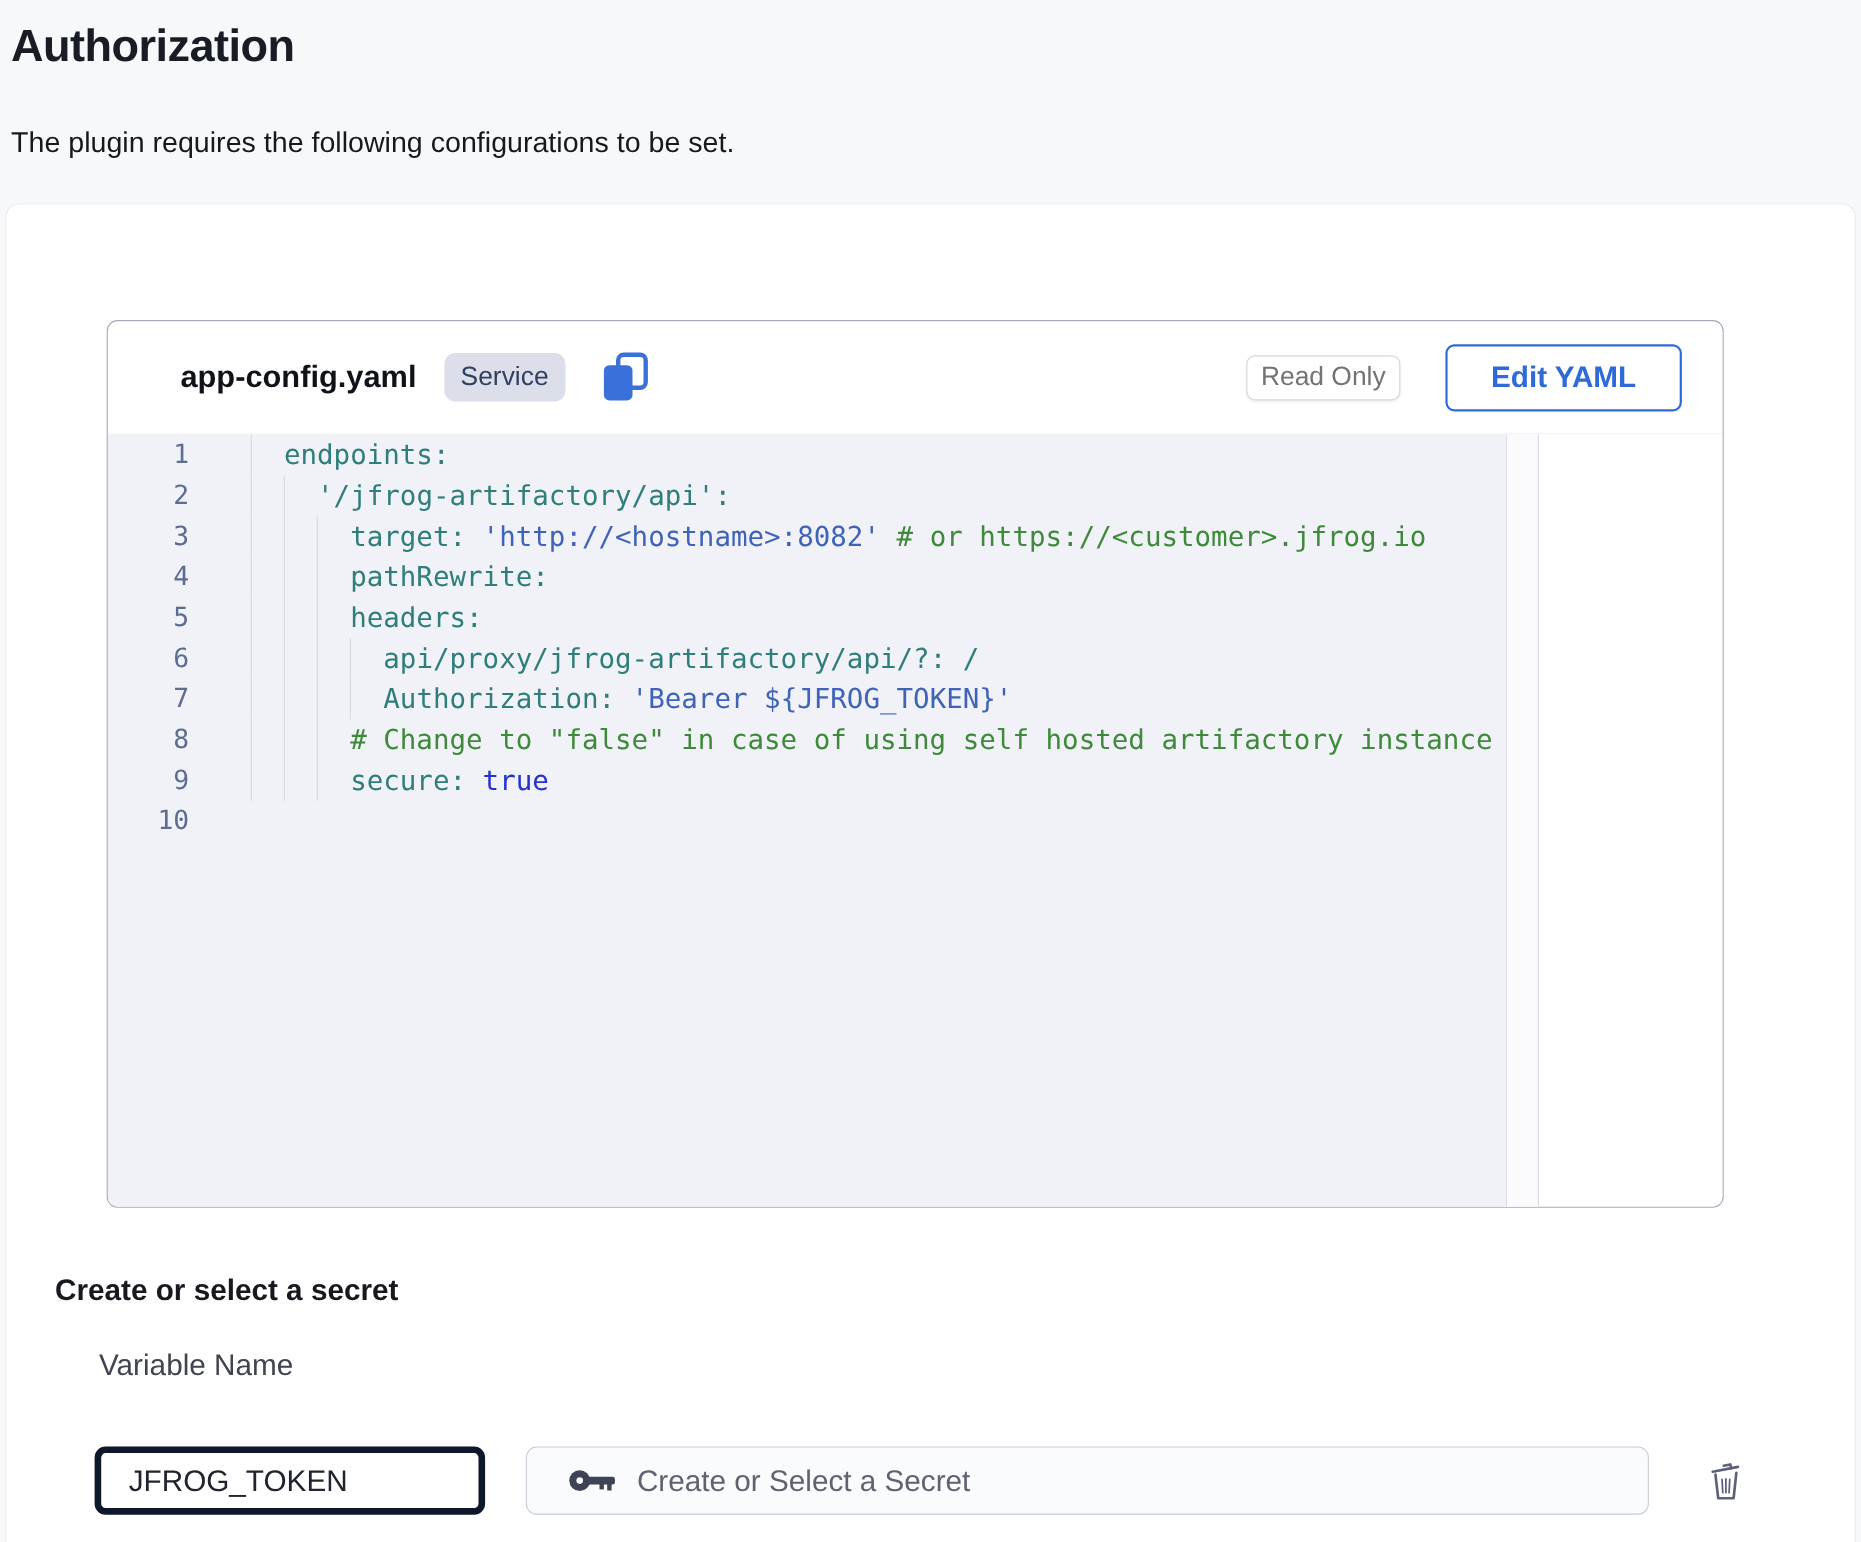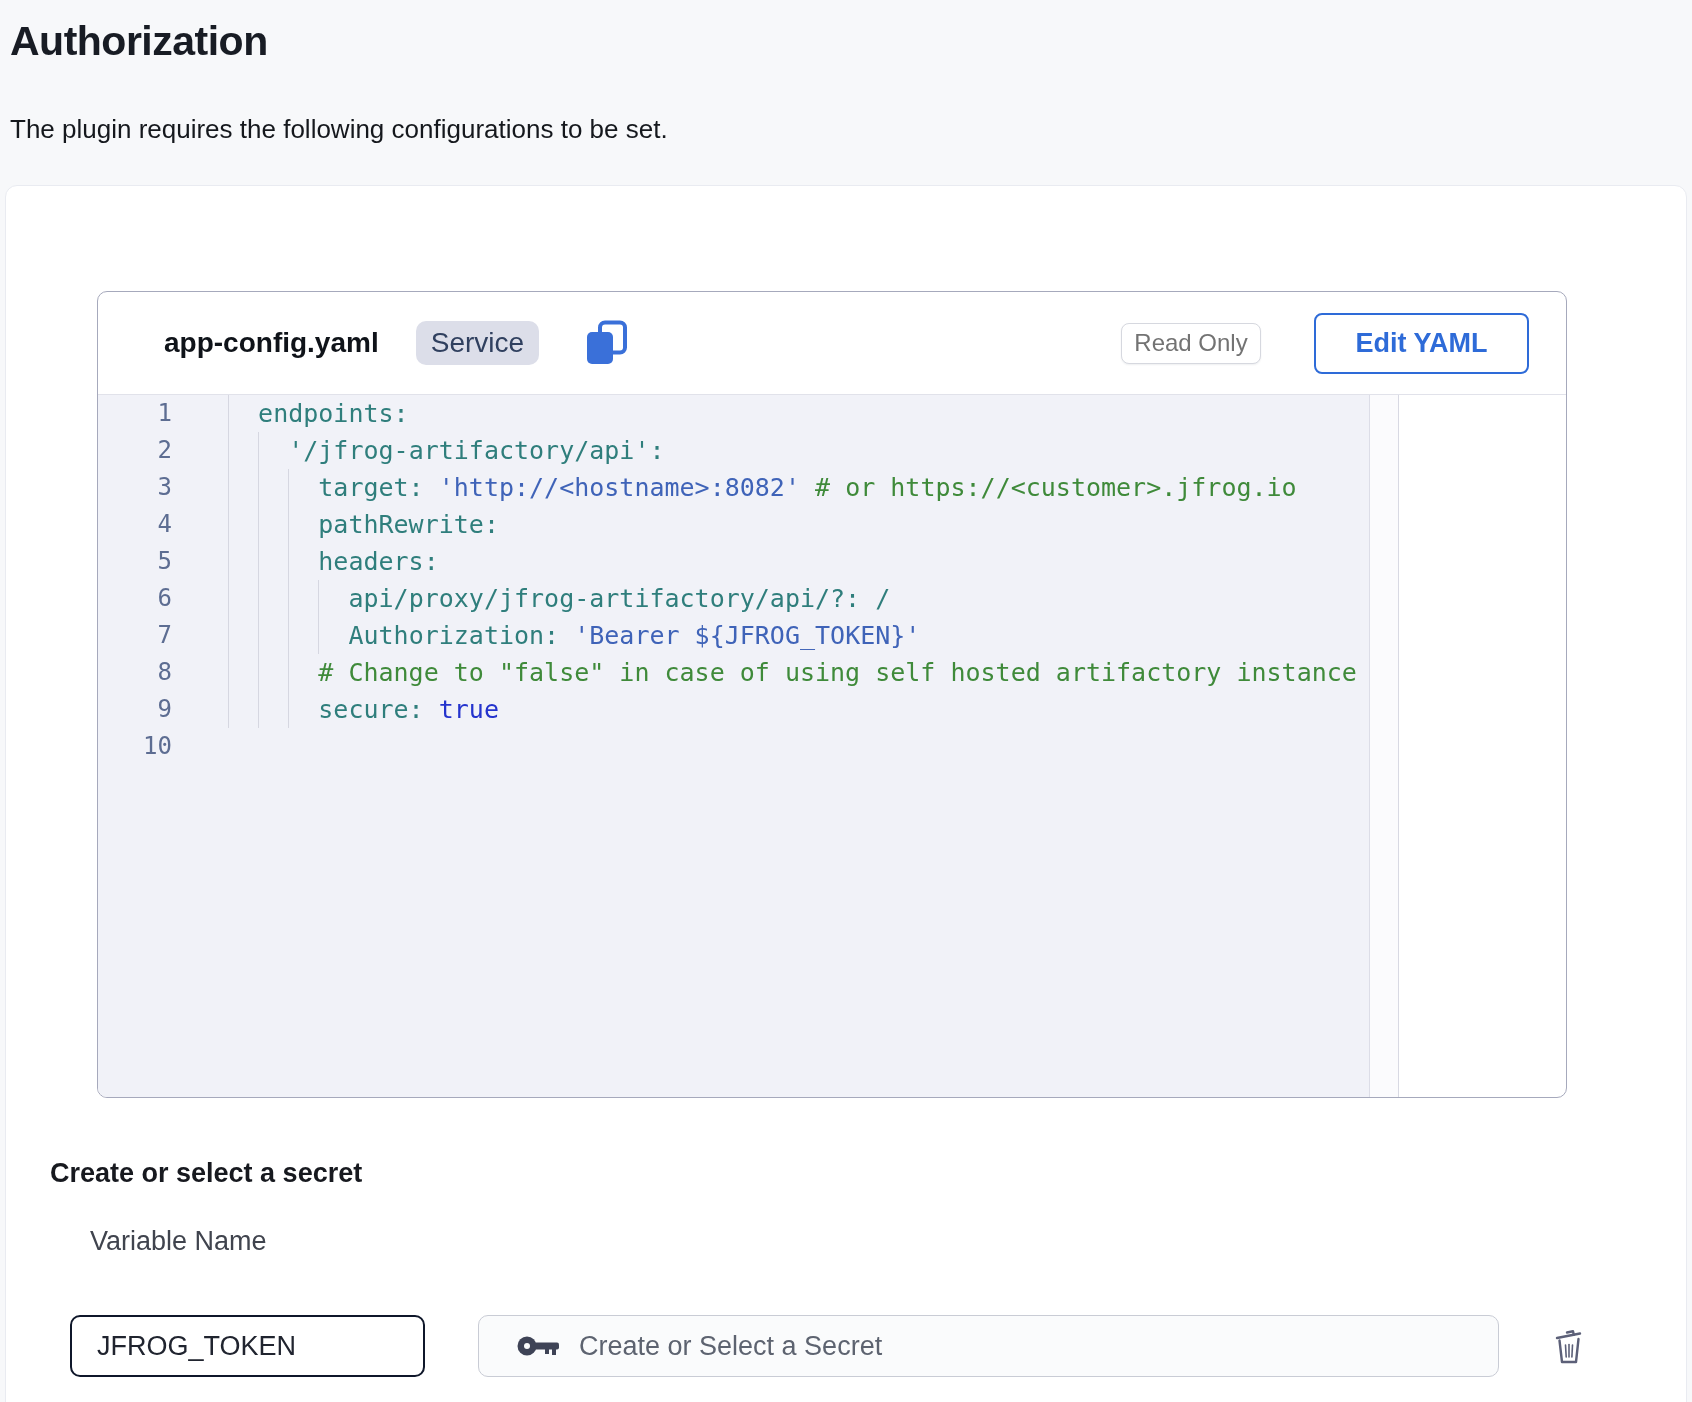--- a/index.html
+++ b/index.html
@@ -23,26 +23,26 @@
     background:#ffffff; border:1px solid #e9ebf1; border-radius:12px;
   }
   
   .editor-card{
     position:absolute; left:91px; top:105px; width:1470px; height:807px;
     background:#ffffff; border:1px solid #a6a9bc; border-radius:10px;
   }
   .editor-header{
     position:absolute; left:0; top:0; right:0; height:102px;
     display:flex; align-items:center;
-    padding:0 37px 0 66px; gap:12px;
+    padding:0 37px 0 66px; gap:0;
   }
   .filename{ font-size:28px; font-weight:700; color:#0f1319; margin-right:25px; }
   .badge{
     height:44px; line-height:44px; padding:0 15px;
-    background:#dcdee9; color:#30405f; border-radius:10px; font-size:28px;
+    background:#dcdee9; color:#30405f; border-radius:10px; font-size:24px;
     margin-right:32px;
   }
   .copy-btn{ width:46px; height:46px; display:flex; align-items:center; justify-content:center; cursor:pointer; background:none; border:none; }
   .btn-readonly{
     margin-left:auto;
     width:140px; height:41px; background:#ffffff;
     border:1px solid #d6d8df; border-radius:8px;
     font-family:"Liberation Sans", sans-serif;
     font-size:24px; color:#737373; box-shadow:0 1px 2px rgba(20,30,60,.07);
   }
@@ -85,22 +85,22 @@
   
   .secret-heading{
     position:absolute; left:44px; top:972px;
     font-size:27px; font-weight:700; color:#17191f;
   }
   .var-label{
     position:absolute; left:84px; top:1040px;
     font-size:27px; color:#40444e;
   }
   .var-input{
-    position:absolute; left:64px; top:1129px; width:355px; height:62px;
-    border:2px solid #0f172a; border-radius:10px; background:#ffffff;
+    position:absolute; left:80px; top:1129px; width:355px; height:62px;
+    border:6px solid #0f172a; border-radius:10px; background:#ffffff;
     padding:0 0 0 25px; font-family:"Liberation Sans", sans-serif;
     font-size:27px; color:#20242f;
   }
   .secret-select{
     position:absolute; left:472px; top:1129px; width:1021px; height:62px;
     background:#fafbfc; border:1px solid #c9ccd5; border-radius:10px;
     display:flex; align-items:center; padding-left:38px; gap:18px;
     cursor:pointer;
   }
   .secret-select .placeholder{ font-size:27px; color:#5d6370; }

